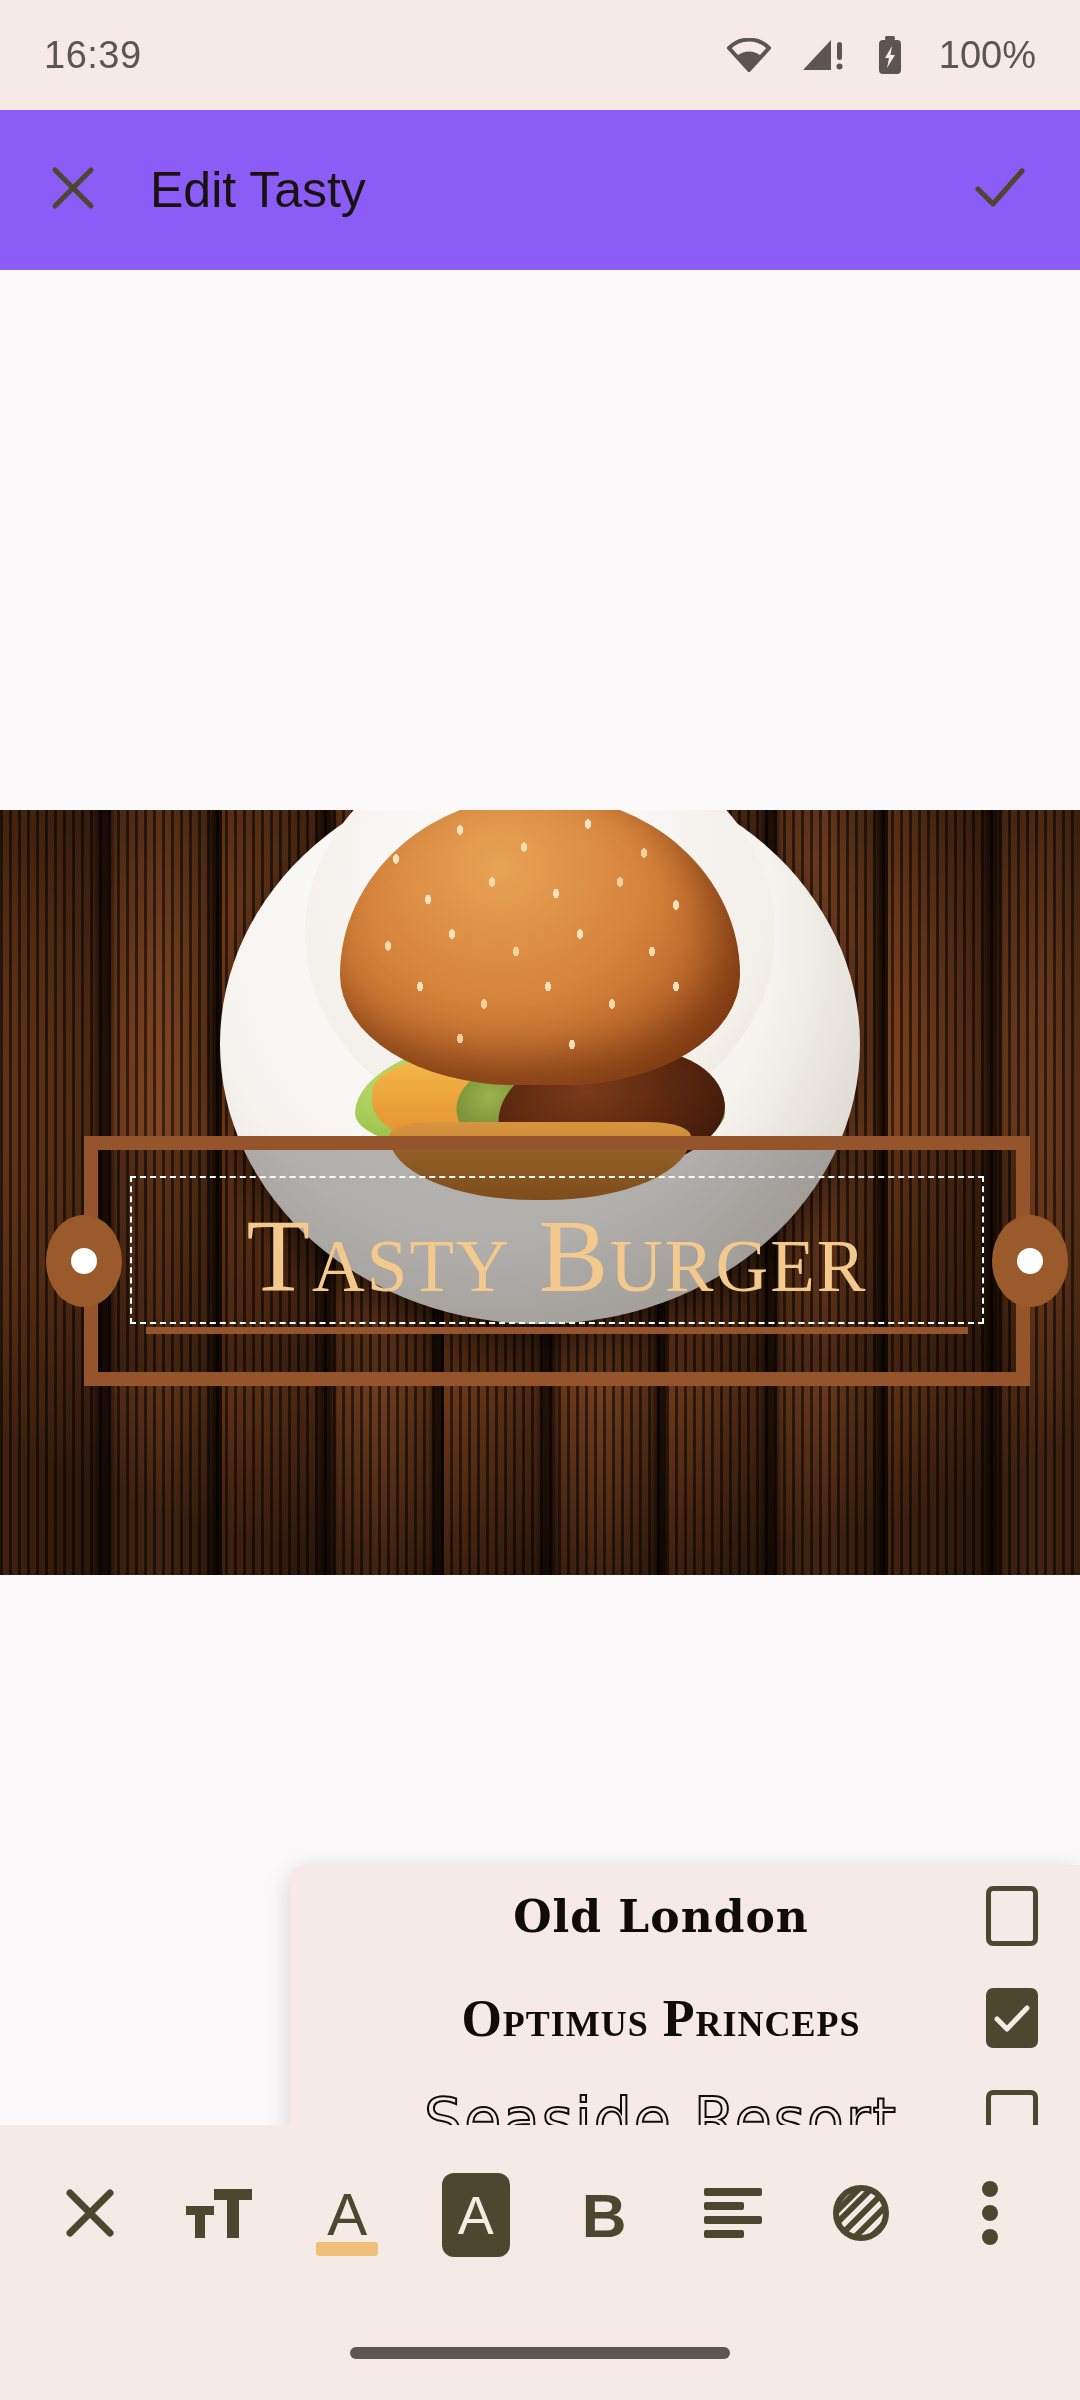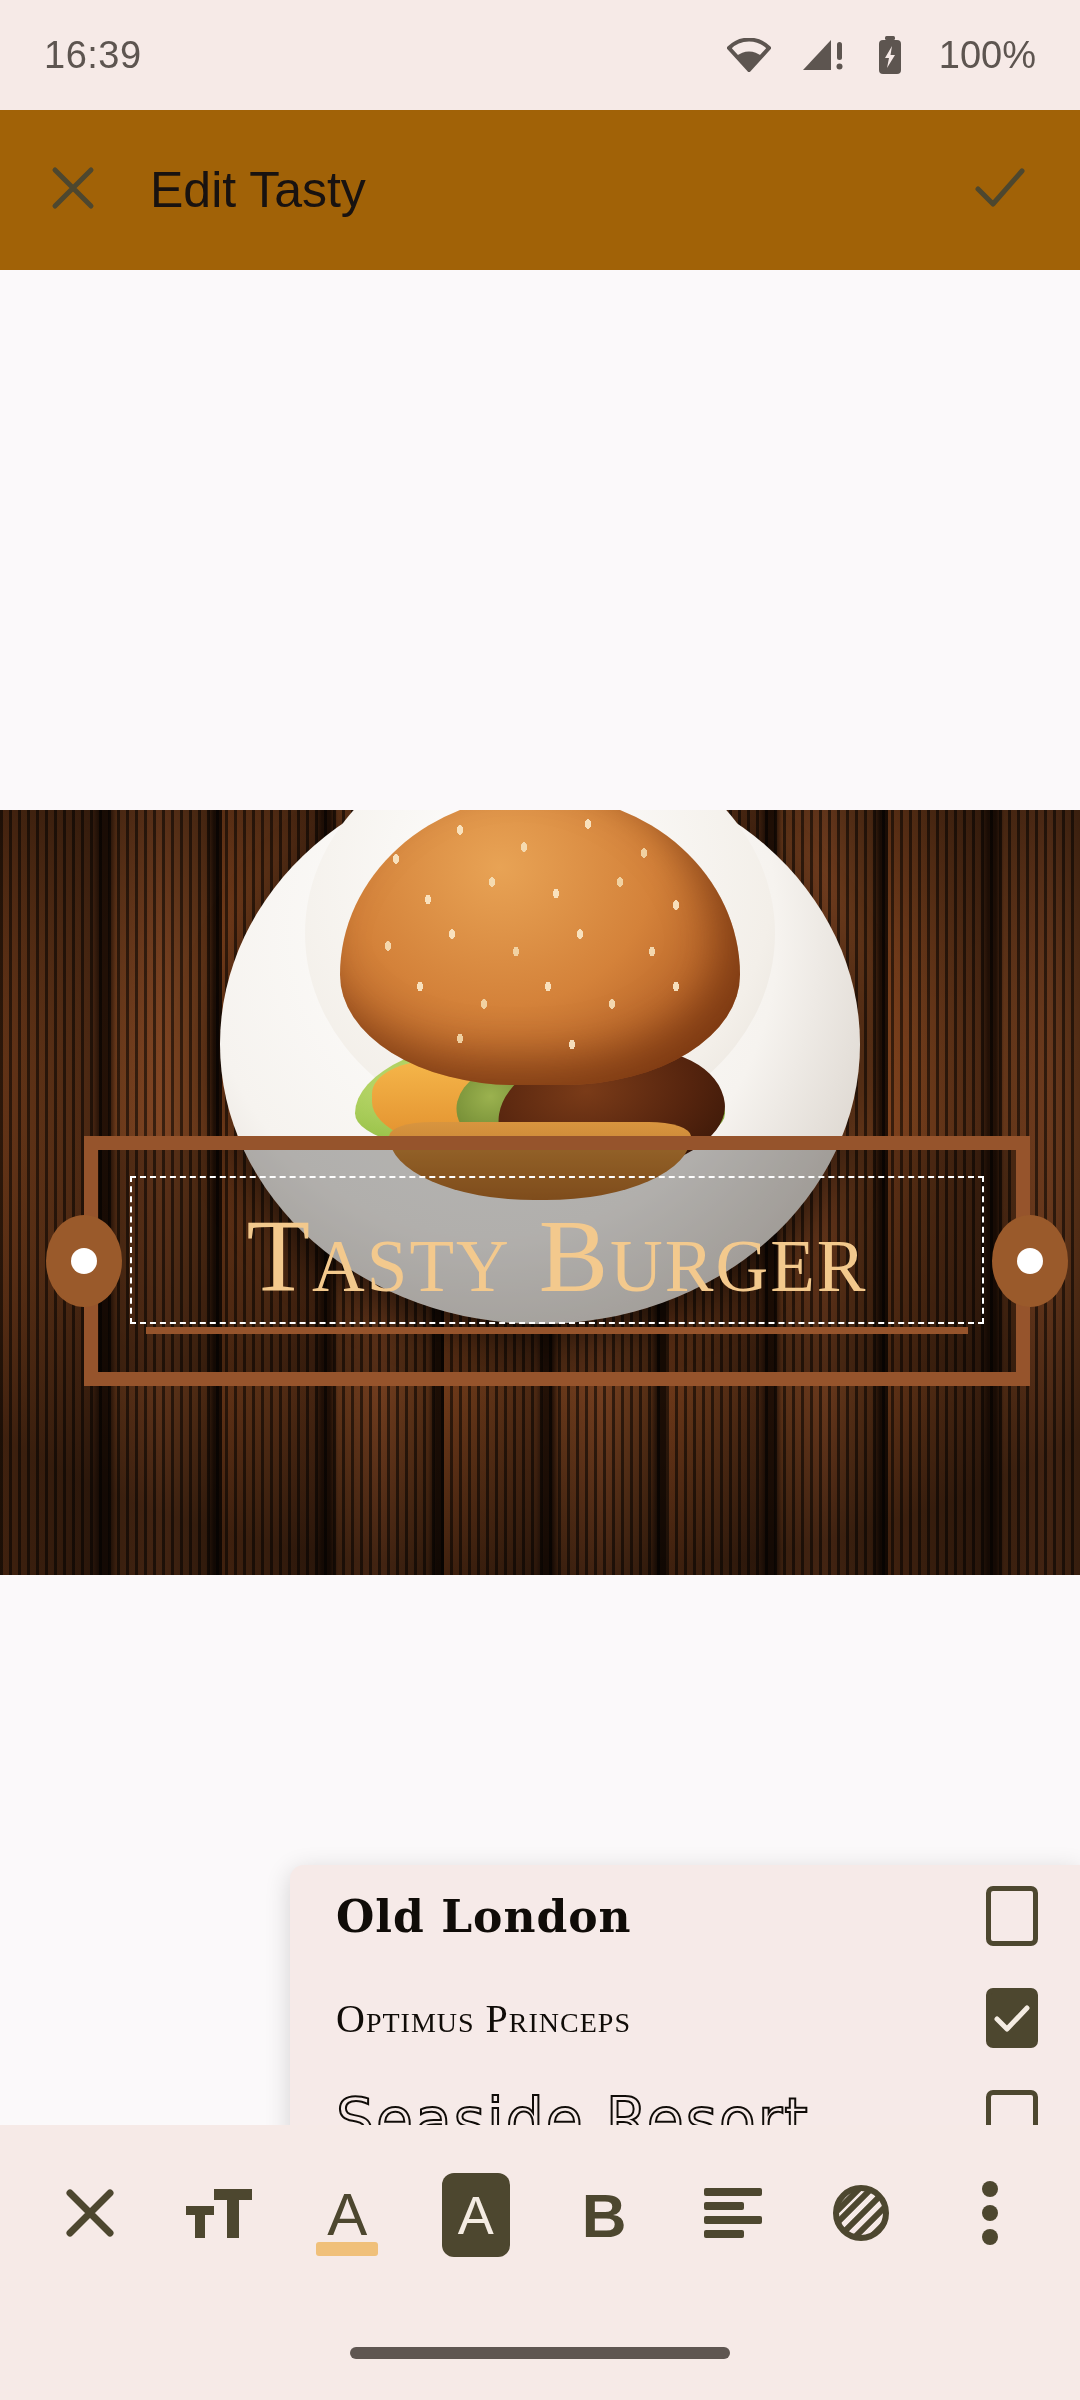--- a/index.html
+++ b/index.html
@@ -19,21 +19,21 @@
     padding:0 44px;
   }
   #status-time { font-size:38px; color:#5d5550; letter-spacing:.5px; }
   #status-icons { display:flex; align-items:center; gap:30px; }
   #status-icons svg { display:block; }
   #battery-pct { font-size:38px; color:#5d5550; margin-left:6px; }
 
   
   #app-bar {
     position:absolute; top:110px; left:0; width:1080px; height:160px;
-    background:#a16207;
+    background:#8b5cf6;
     display:flex; align-items:center;
   }
   #close-button { width:110px; display:flex; align-items:center; justify-content:center; margin-left:18px;}
   #app-title { font-size:50px; color:#181210; margin-left:22px; flex:1; }
   #confirm-button { width:120px; display:flex; align-items:center; justify-content:center; margin-right:20px;}
 
   
   #canvas-area {
     position:absolute; top:270px; left:0; width:1080px; height:1855px;
     background:#fbf9fa;
@@ -171,24 +171,25 @@
     position:absolute; left:290px; top:1595px; width:790px; height:510px;
     background:#f6eae8;
     border-radius:14px 0 0 14px;
     box-shadow:0 6px 26px rgba(0,0,0,.16);
     overflow:hidden;
     z-index:5;
   }
   .font-row {
     height:102px; display:flex; align-items:center;
     padding:0 42px 0 46px;
+    text-align:center;
   }
   .font-label { flex:1; font-size:46px; color:#100c08; white-space:nowrap; }
   .f-old-london     { font-family:"DejaVu Serif", serif; font-weight:bold; font-size:44px; letter-spacing:1px; }
-  .f-optimus        { font-family:"Liberation Serif", serif; font-variant:small-caps; font-size:40px; letter-spacing:1px; }
+  .f-optimus        { font-family:"Liberation Serif", serif; font-variant:small-caps; font-size:52px; letter-spacing:1px;font-weight:bold; }
   .f-seaside        { font-family:"DejaVu Sans", sans-serif; font-size:60px; letter-spacing:2px;
                       color:transparent; -webkit-text-stroke:2px #100c08; }
   .checkbox {
     width:52px; height:60px; border:5px solid #4d472f; border-radius:7px;
     flex:none; display:flex; align-items:center; justify-content:center;
     background:transparent;
   }
   .checkbox.checked { background:#4d472f; }
   .checkbox svg { display:none; }
   .checkbox.checked svg { display:block; }

